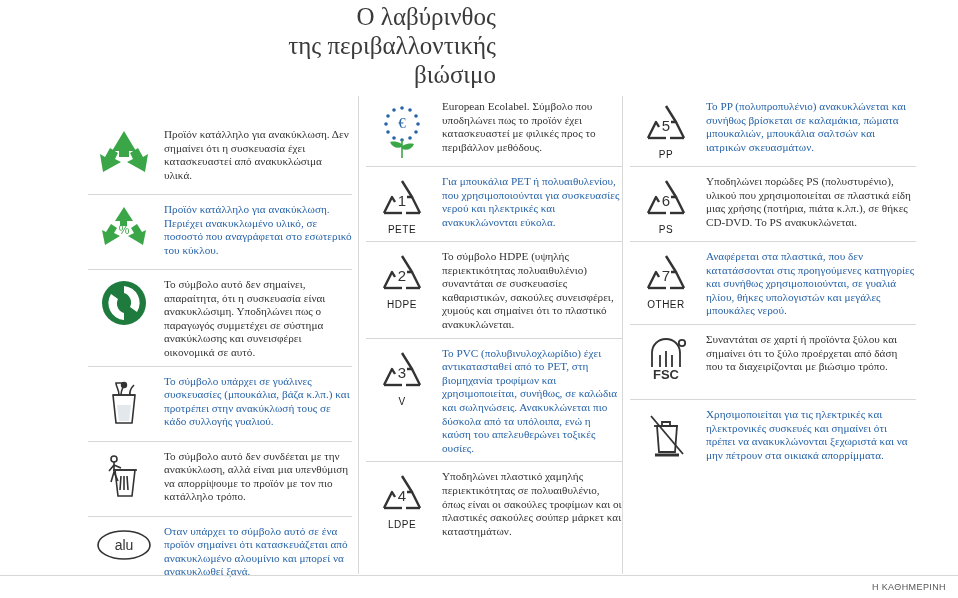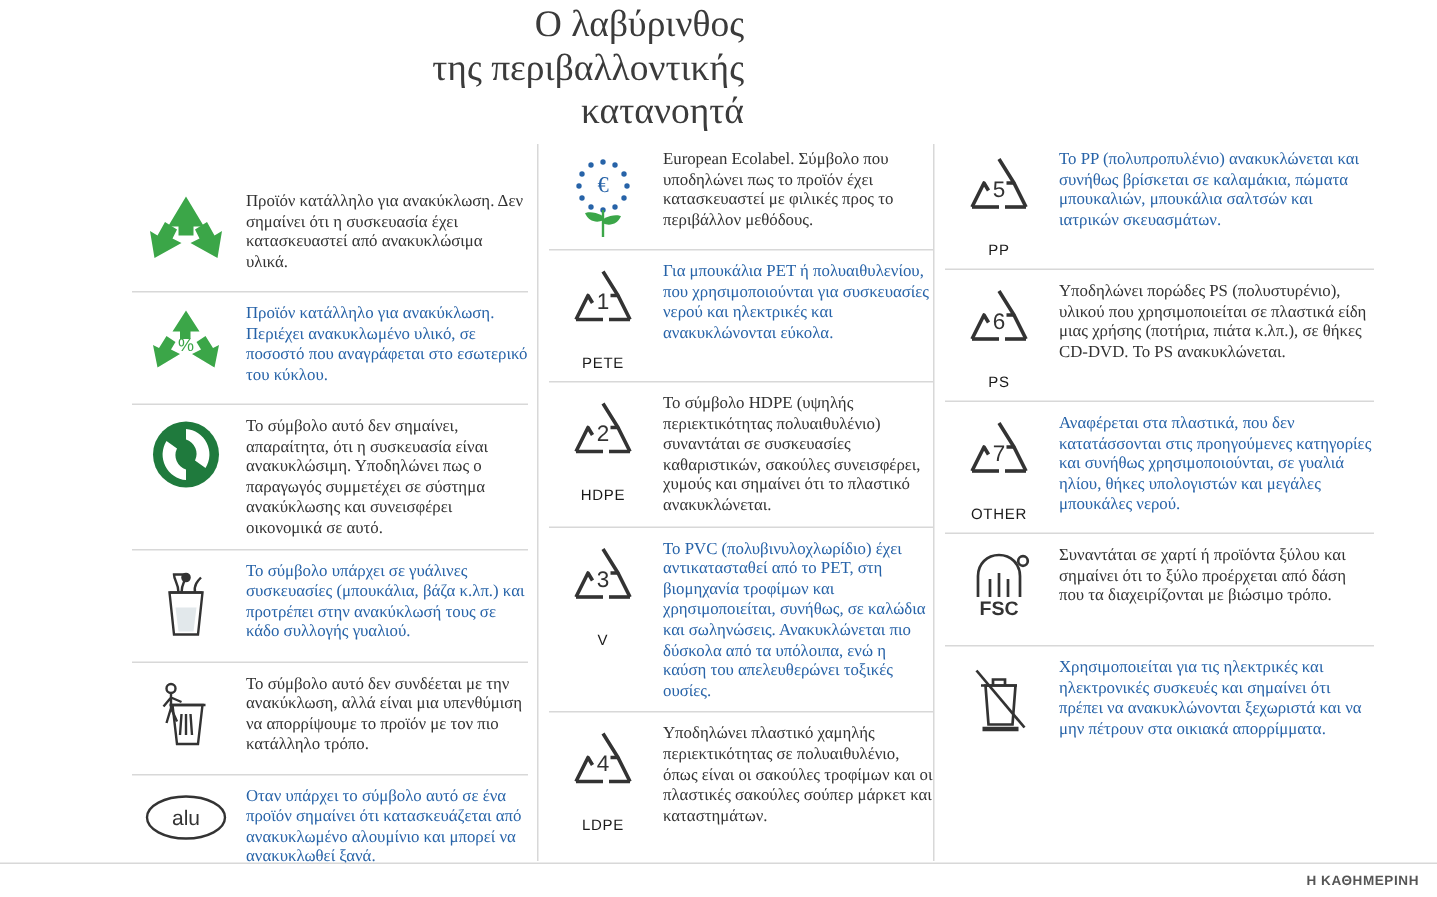--- a/index.html
+++ b/index.html
@@ -50,50 +50,50 @@
   }
   .row .txt{
     font-size:11.2px;line-height:13.6px;
     padding-left:4px;padding-top:2px;
   }
   .blue{color:#2763a8;}
   .dark{color:#333333;}
 
   .icolabel{
     font-family:"Liberation Sans", sans-serif;
-    font-size:10px;letter-spacing:.5px;color:#1a1a1a;margin-top:14px;
+    font-size:10px;letter-spacing:.5px;color:#1a1a1a;margin-top:1px;
     text-align:center;
   }
 
   
   svg{display:block;}
 
   
   .footer{
     position:absolute;right:12px;bottom:6px;
     font-family:"Liberation Sans", sans-serif;
-    font-size:9px;color:#555;letter-spacing:.4px;font-weight:bold;
+    font-size:9px;color:#555;letter-spacing:.4px;
   }
   .footline{
     position:absolute;left:0;bottom:22px;width:958px;height:1px;background:#d8d8d8;
   }
   .sep-v{
     position:absolute;top:96px;width:1px;background:#d8d8d8;
   }
 </style>
 </head>
 <body>
 
 <div class="page">
 
   <div class="header">
     <div class="title">
       <span class="ln">Ο λαβύρινθος</span>
       <span class="ln">της περιβαλλοντικής</span>
-      <span class="ln">κατανοητά</span>
+      <span class="ln">βιώσιμο</span>
     </div>
   </div>
 
   <div class="sep-v" style="left:358px;height:478px;"></div>
   <div class="sep-v" style="left:622px;height:478px;"></div>
 
   <div class="col col1">
 
     <div class="row">
       <div class="ico">

